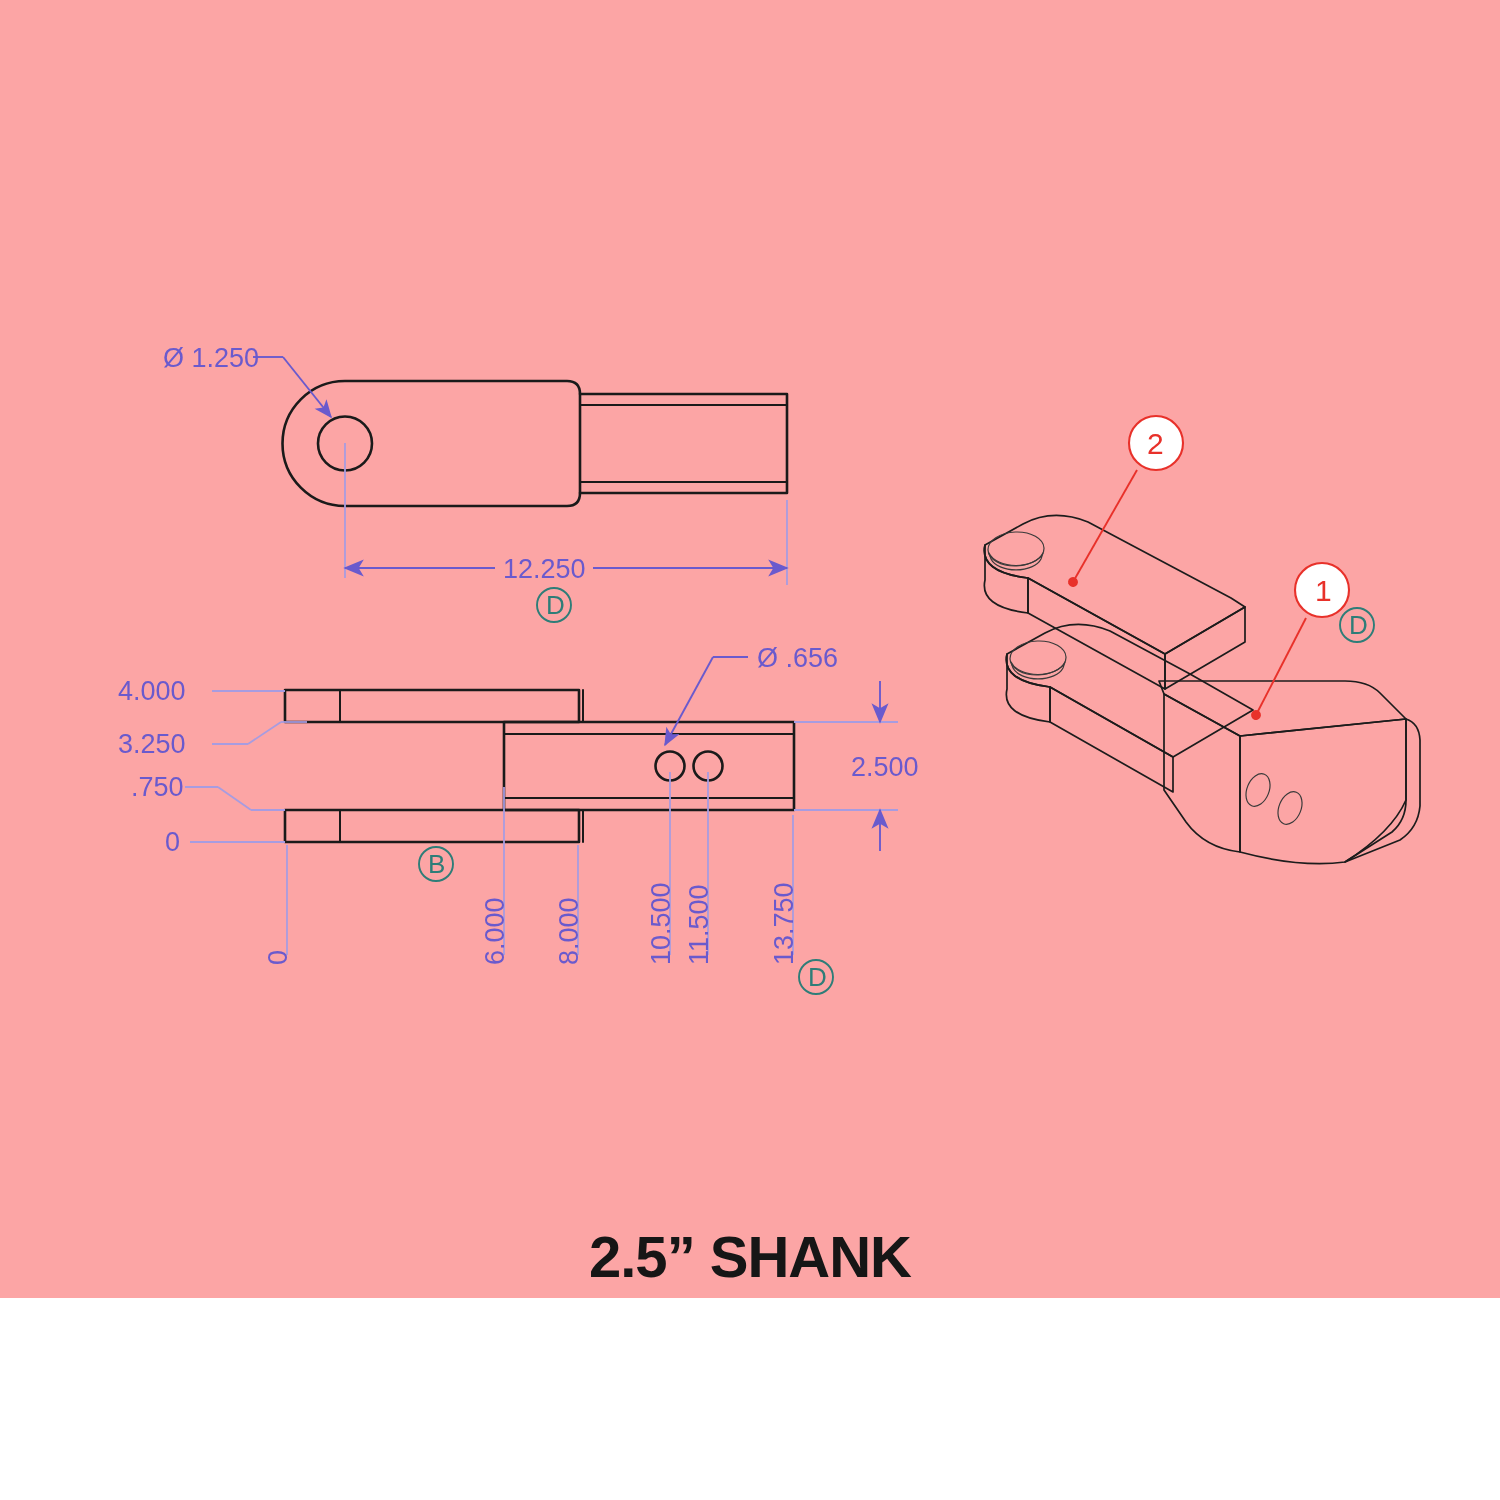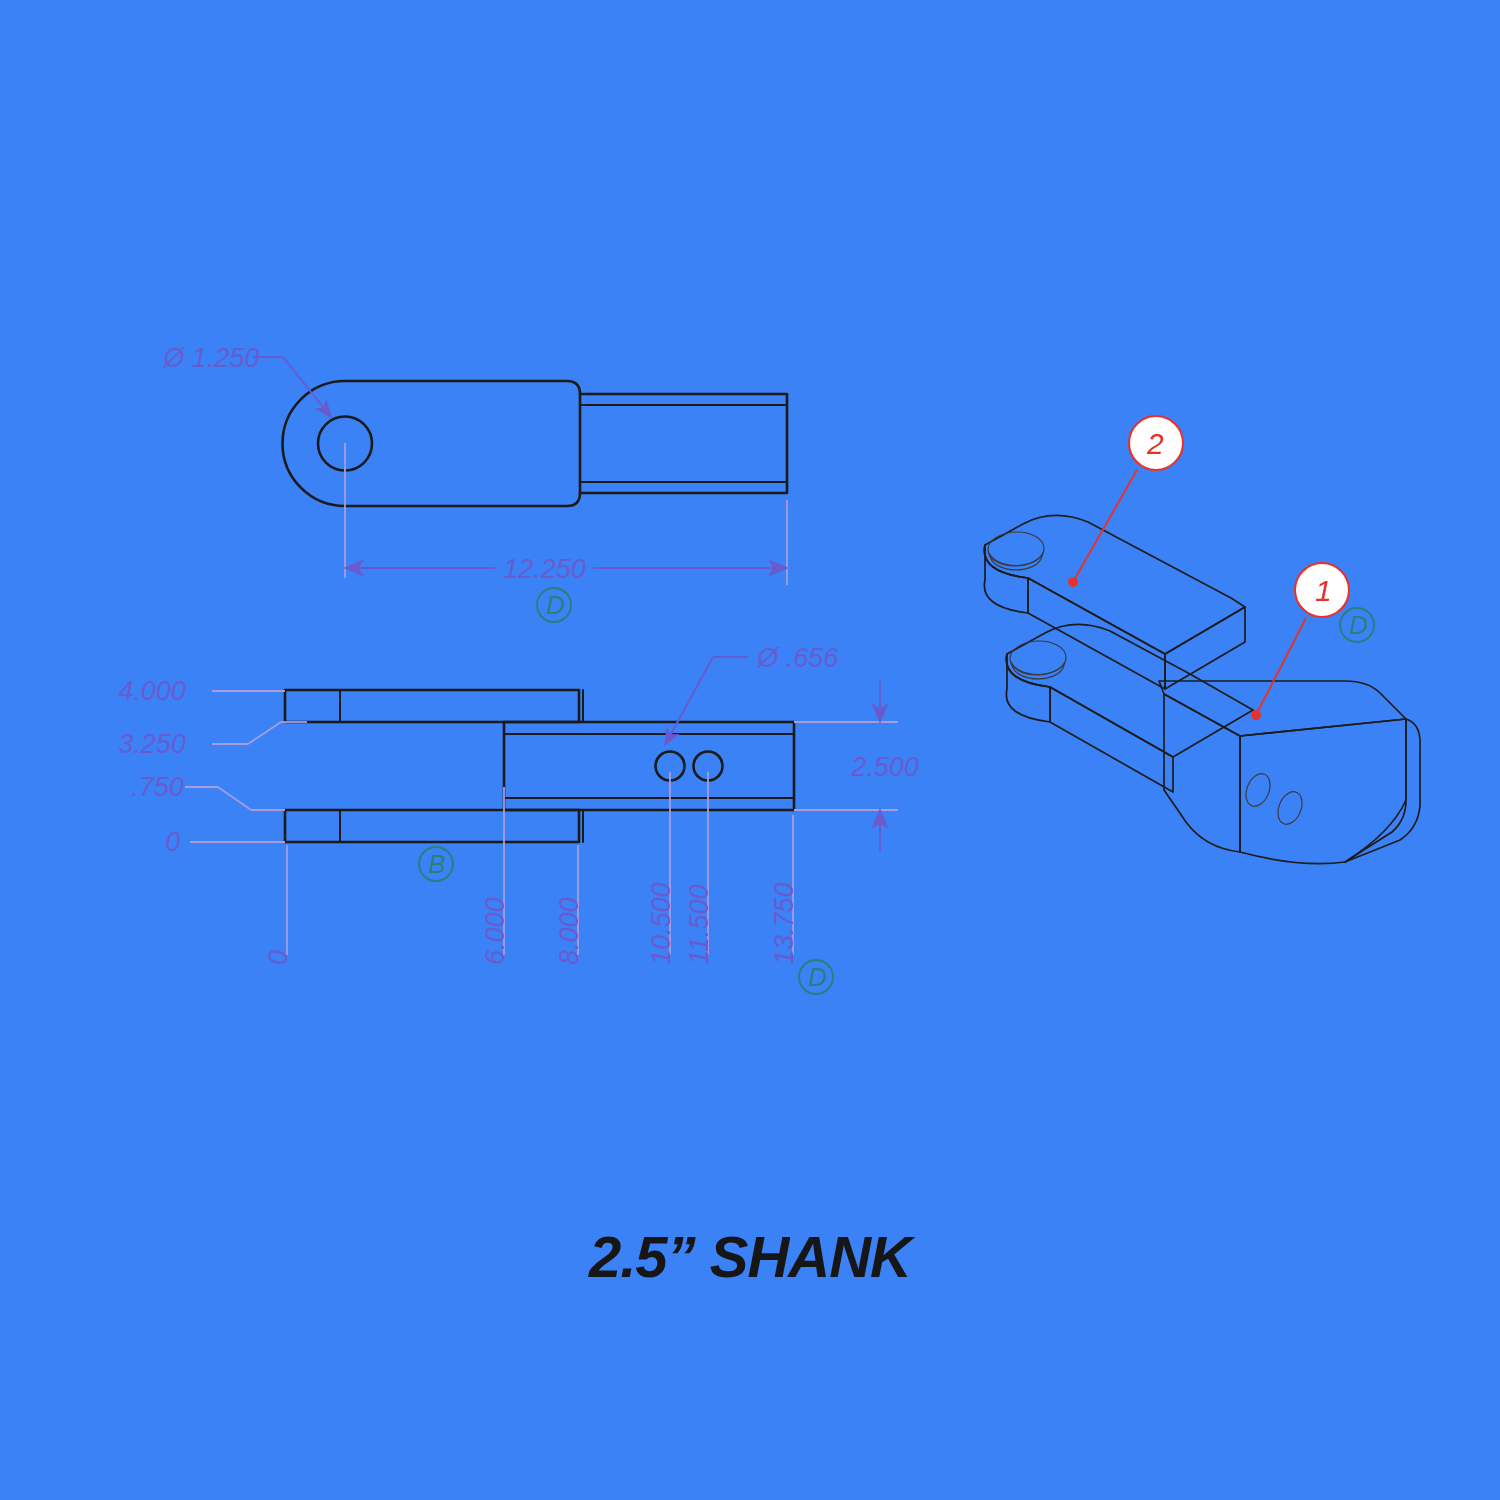--- a/index.html
+++ b/index.html
@@ -11,23 +11,22 @@
     width: 1500px;
     height: 1500px;
     font-family: "Liberation Sans", sans-serif;
     overflow: hidden;
     position: relative;
   }
   #sheet {
     position: absolute;
     left: 0; top: 0;
     width: 1500px;
-    height: 1500px;
-    background: #3b82f6;
-    font-style: italic;
+    height: 1298px;
+    background: #fca5a5;
   }
   svg.drawing {
     position: absolute;
     left: 0; top: 0;
     width: 1500px;
     height: 1500px;
     display: block;
   }
   text {
     font-family: "Liberation Sans", sans-serif;

